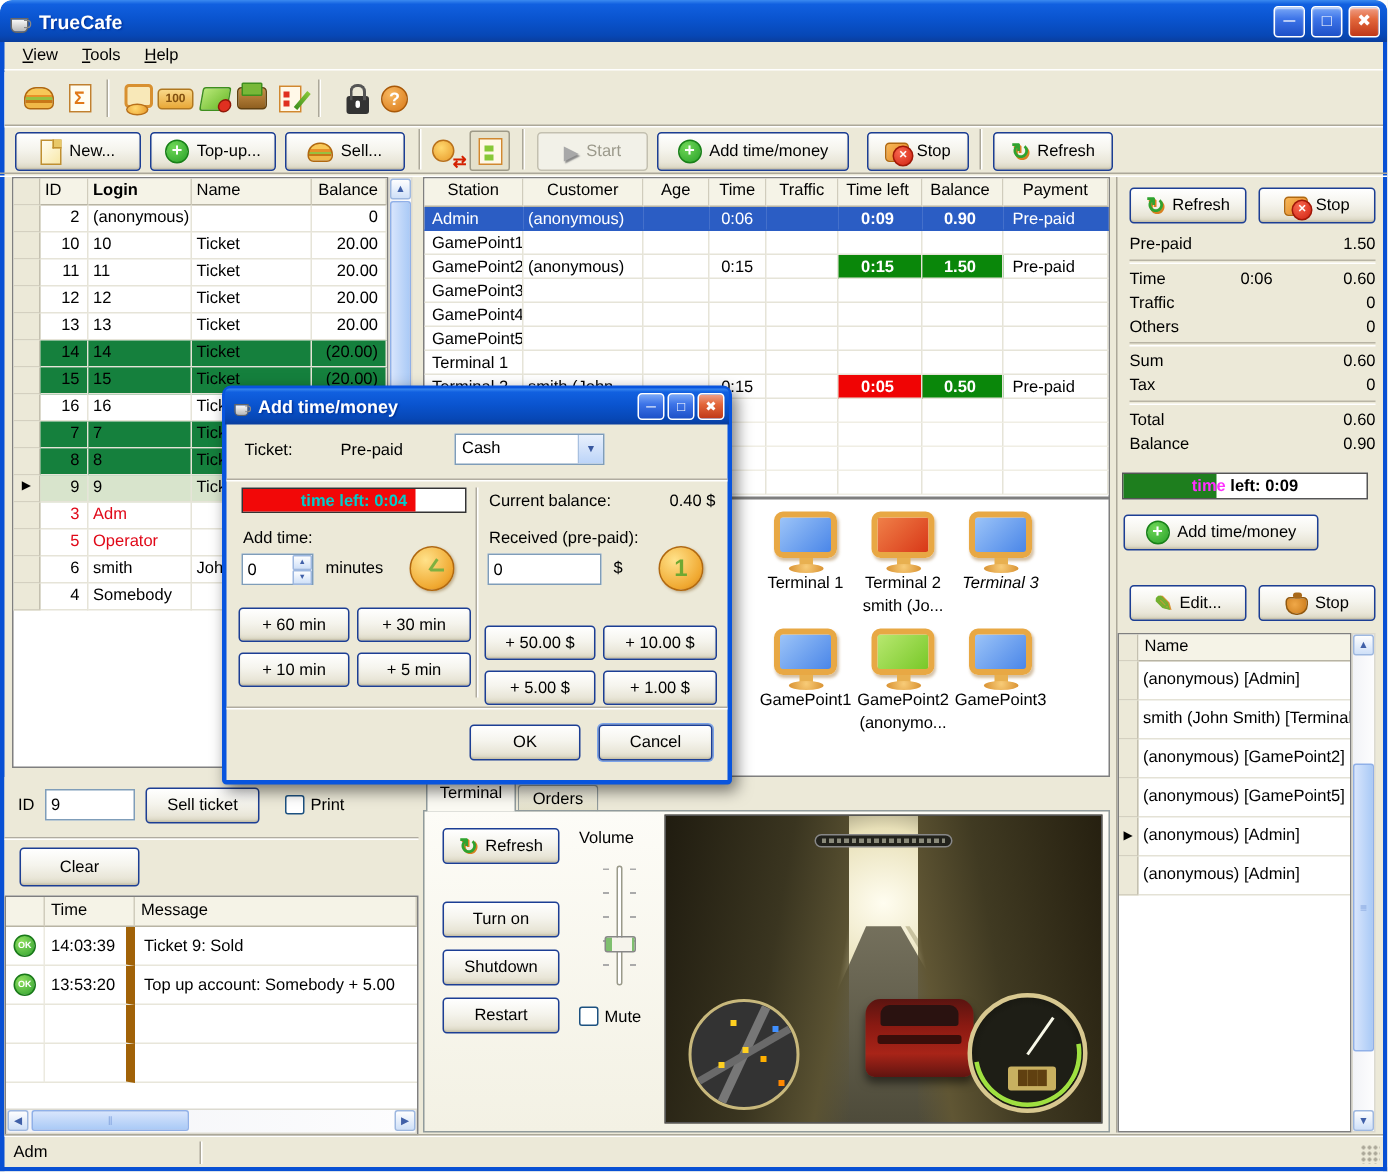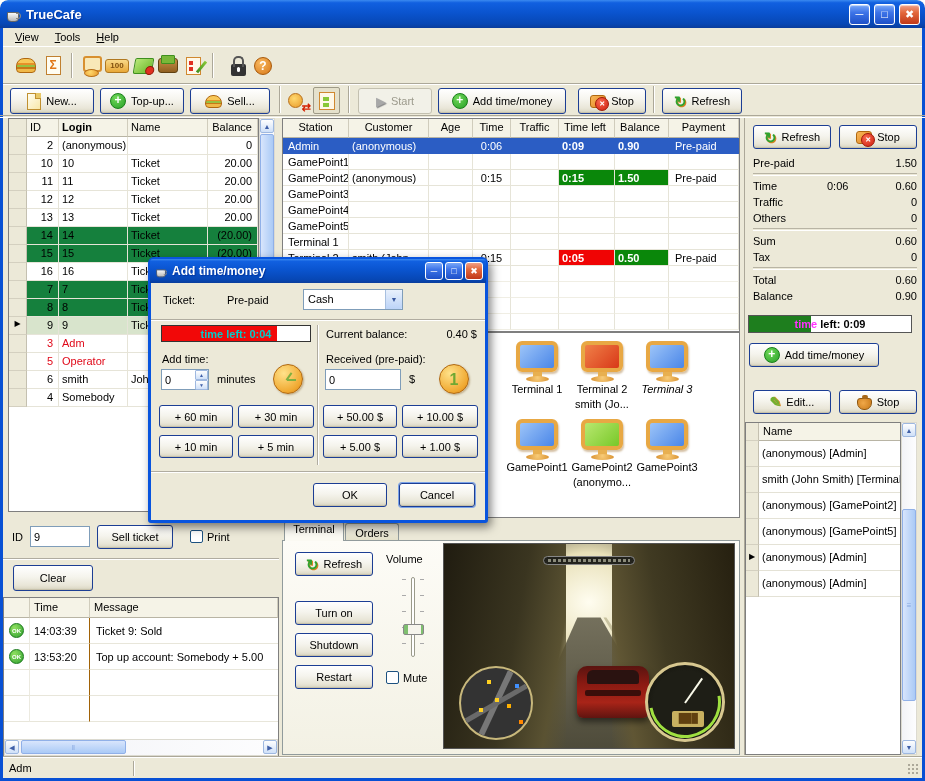--- a/index.html
+++ b/index.html
@@ -78,21 +78,21 @@
 .arow,.srow{display:flex}
 .arow{height:18px}
 .arow .gut{width:18px;background:#ECE9D8;border-right:1px solid #C4C0B0;border-bottom:1px solid #D4D0C0;font-size:8px;line-height:13px;text-align:center;padding:0}
 .a0{width:32px}.a1{width:69px}.a2{width:80px}.a3{flex:1}
 .arow.shade .gcell:not(.gut){background:#15803d}
 .arow.sel .gcell:not(.gut){background:#D8E4CC}
 .arow.redrow{color:#E00818}
 .srow{height:16px}
 .srow.h{height:19px}
 .s0{width:66px;padding-left:5px}.s1{width:80px}.s2{width:44px;text-align:center}.s3{width:38px;text-align:center}.s4{width:48px}.s5{width:56px}.s6{width:54px}.s7{flex:1;padding-left:6px}
-.scell.s5,.scell.s6{text-align:left;padding-right:6px}
+.scell.s5,.scell.s6{text-align:center;padding-right:6px}
 .scell.h{text-align:center;padding-left:3px}
 .srow.ssel .scell{background:#2B5DC4;color:#fff;border-color:#2B5DC4}
 .srow.ssel .s5,.srow.ssel .s6{font-weight:bold}
 .cell-green{background:#0A870A!important;color:#fff!important;font-weight:bold}
 .cell-red{background:#F00404!important;color:#fff!important;font-weight:bold}
 .srow.fill .scell{border-bottom:1px solid #F0EEE4}
 
 .sb{position:absolute;background:linear-gradient(90deg,#F2F3F7,#FDFDFE);border:1px solid #DCDAD0}
 .sbtn{position:absolute;width:14px;height:14px;background:linear-gradient(180deg,#FEFEFE,#CFE0F8);border:1px solid #9EB8E0;border-radius:2px;color:#4060A8;font-size:7px;line-height:13px;text-align:center}
 .sthumb{position:absolute;background:linear-gradient(90deg,#D8E5FC,#AACAF6);border:1px solid #90B0E8;border-radius:2px;color:#88A8E0;font-size:8px;display:flex;align-items:center;justify-content:center}
@@ -126,21 +126,21 @@
 
 #ticketpanel{position:absolute;left:3px;top:518px;width:276px;height:239px;background:#ECE9D8}
 .xinput{position:absolute;border:1px solid #7F9DB9;background:#fff;font-family:"Liberation Sans",sans-serif;font-size:11px;padding:2px 3px}
 .cb{position:absolute;width:13px;height:13px;background:#fff;border:1px solid #1C5180;border-radius:2px}
 #log{position:absolute;left:0;top:79px;width:276px;height:160px;background:#fff;border:1px solid #7F7F7F}
 #log-head{display:flex;height:20px}
 .lh{background:#F5F3E7;border-right:1px solid #D0CCBC;border-bottom:1px solid #B8B4A4;padding:3px 4px}
 .lh.i{width:26px}.lh.t{width:60px}.lh.m{flex:1}
 .lrow{display:flex;height:26px;align-items:center}
 .lic{width:26px;display:flex;justify-content:center;align-self:stretch;align-items:center;border-right:1px solid #ECEAE0;border-bottom:1px solid #E8E6DA}
-.lt{width:60px;padding-left:4px;align-self:stretch;display:flex;align-items:center;border-right:1px solid #a16207;border-bottom:1px solid #E8E6DA}
+.lt{width:60px;padding-left:4px;align-self:stretch;display:flex;align-items:center;border-right:6px solid #a16207;border-bottom:1px solid #E8E6DA}
 .lm{flex:1;padding-left:6px;align-self:stretch;display:flex;align-items:center;border-bottom:1px solid #E8E6DA;white-space:nowrap;overflow:hidden}
 
 #terminalpanel{position:absolute;left:282px;top:518px;width:458px;height:239px}
 .tab{position:absolute;border:1px solid #919B9C;border-bottom:none;border-radius:3px 3px 0 0;text-align:center;padding-top:3px}
 .tab.on{background:#FBFAF3;box-shadow:inset 0 2px 0 #E8A33C;z-index:2}
 .tab.off{background:linear-gradient(180deg,#F6F4E8,#E2DFC8)}
 #termbody{position:absolute;left:0;top:22px;width:458px;height:215px;background:linear-gradient(180deg,#FDFCF7,#F3F1E4);border:1px solid #919B9C}
 .vtrack{position:absolute;width:4px;background:#fff;border:1px solid #9A9A8A;border-radius:2px}
 .vticks{position:absolute;width:4px;background:repeating-linear-gradient(180deg,#AAA 0 1px,transparent 1px 16px)}
 .vthumb{position:absolute;width:21px;height:11px;border:1px solid #888;border-radius:2px;background:linear-gradient(90deg,#7FBF6F 0 4px,#F6F4EC 4px 17px,#7FBF6F 17px)}
@@ -843,21 +843,21 @@
         </div>
 
       <div class="dvgroove" style="left:166px;top:42px;height:140px"></div>
 
       <span class="abs" style="left:175px;top:45px">Current balance:</span>
       <span class="abs" style="left:268px;top:45px;width:58px;text-align:right">0.40 $</span>
       <span class="abs" style="left:175px;top:70px">Received (pre-paid):</span>
       <input class="xinput" style="left: 174px; top: 86px; width: 76px; height: 21px;" readonly="" value="0">
       <span class="abs" style="left:258px;top:90px">$</span>
       <div class="coin one" style="left:288px;top:81px"></div>
-      <div class="bgrid" id="money-btns" style="left:172px;top:122px">
+      <div class="bgrid" id="money-btns" style="left:172px;top:134px">
           <div class="btn dbtn">+ 50.00 $</div>
           <div class="btn dbtn">+ 10.00 $</div>
           <div class="btn dbtn">+ 5.00 $</div>
           <div class="btn dbtn">+ 1.00 $</div>
         </div>
 
       <div class="dgroove" style="left:0;top:188px;width:334px"></div>
       <div class="btn" style="left:162px;top:200px;width:74px;height:24px">
           <span>OK</span>
         </div>

